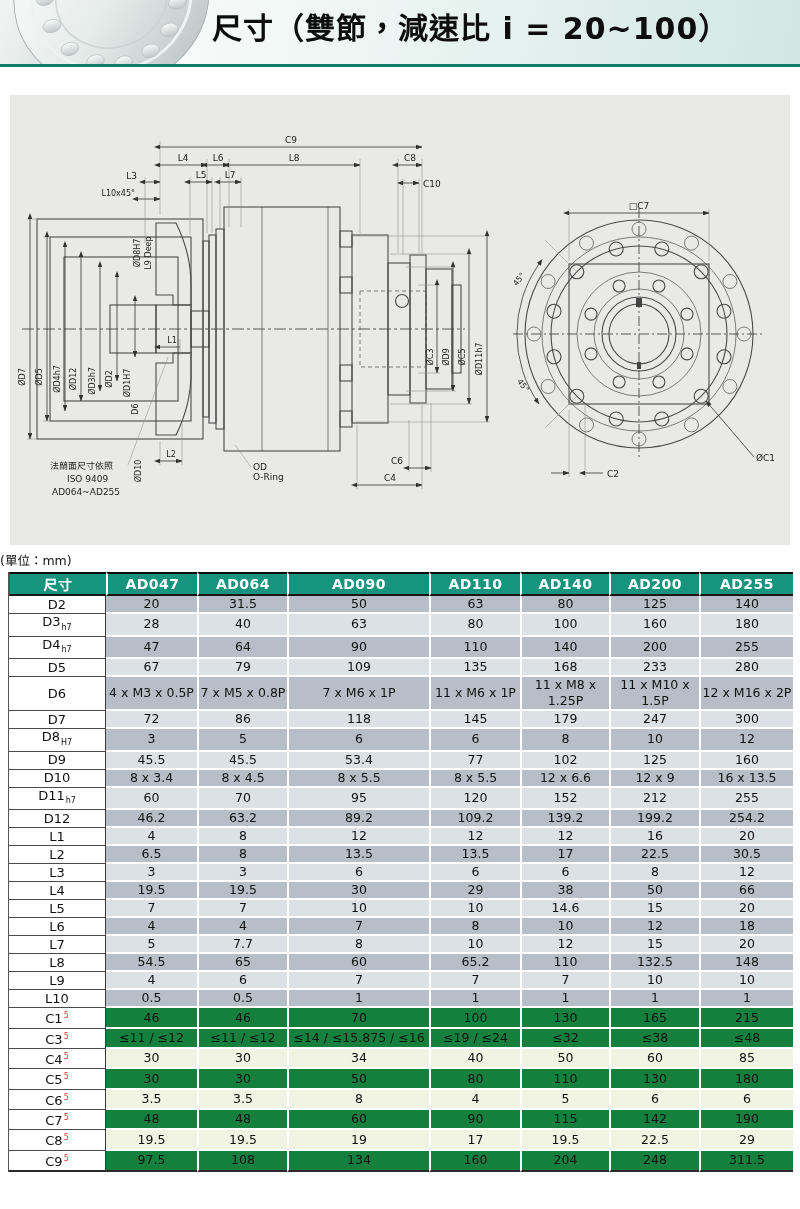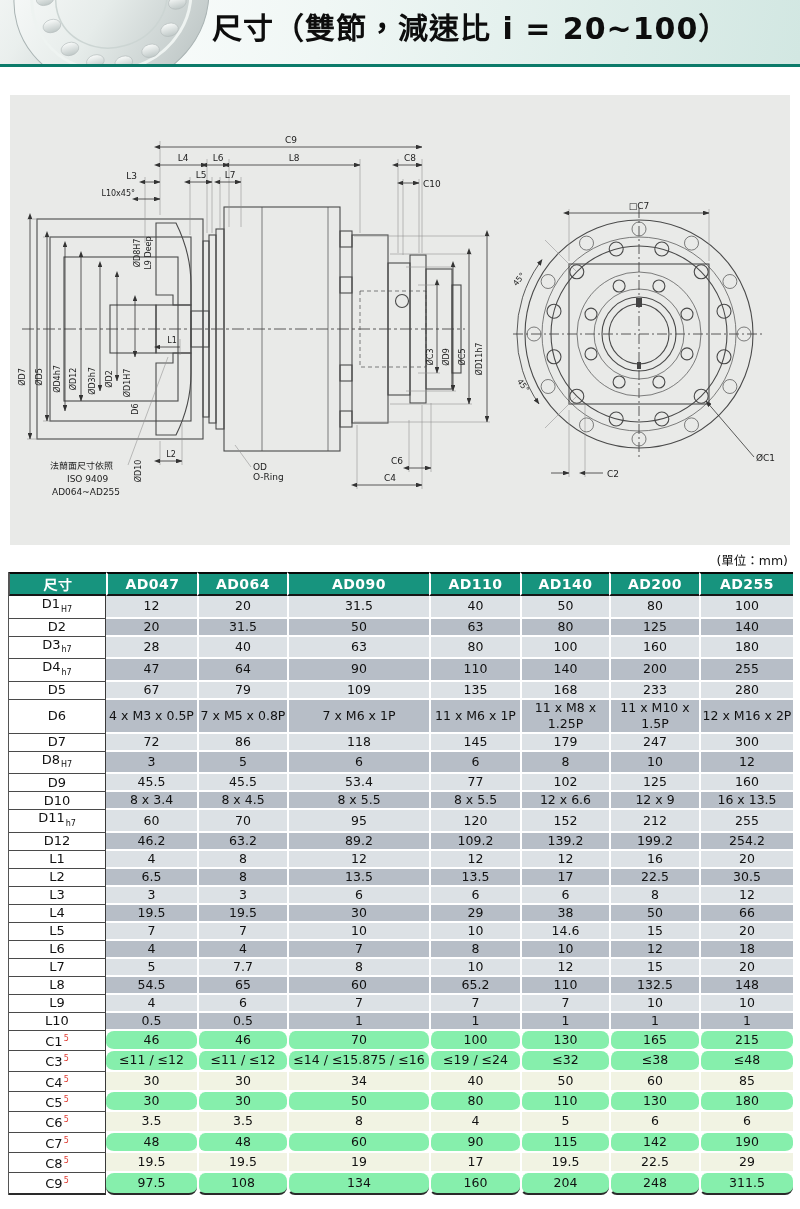--- a/index.html
+++ b/index.html
@@ -11,37 +11,37 @@
   .banner{position:relative;height:64px;overflow:hidden;
     background:linear-gradient(100deg,#ffffff 0%,#f0f7f5 40%,#d2e7e2 100%);}
   .banner .photo{position:absolute;left:0;top:0;}
   .page-title{position:absolute;left:212px;top:4px;margin:0;
     font-size:30px;font-weight:bold;letter-spacing:1px;color:#0d0d0d;white-space:nowrap;}
   .divider{height:3px;background:#0c7b6a;}
   
   .drawing-panel{margin:28px 10px 0 10px;background:#e9eae8;width:780px;height:450px;}
   .drawing-panel svg{display:block;}
   
-  .unit-note{margin:5px 12px 3px 0;text-align:right;font-size:12.5px;color:#111;}
+  .unit-note{margin:5px 12px 3px 0;font-size:12.5px;color:#111;}
   
   table.dim-table{width:784px;margin:0 8px;border-collapse:separate;border-spacing:0;
     table-layout:fixed;font-size:12.5px;border-left:1px solid #555;}
   .dim-table th{
     background:#17947e;color:#fff;font-weight:bold;font-size:14px;height:20px;
     border-top:2px solid #0a0a0a;border-bottom:2px solid #161616;border-left:2px solid #fff;
     padding:0;text-align:center;letter-spacing:.5px;margin-left:47px;}
   .dim-table th:first-child{border-left:1px solid #555;}
   .dim-table td{padding:0;text-align:center;height:16px;line-height:16px;}
   .dim-table td.label-cell{background:#fff;border-bottom:1px solid #4a4a4a;
     border-right:1.5px solid #3a3a3a;font-size:13px;}
   .dim-table td.data-cell{border-bottom:2px solid #fff;border-left:2px solid #fff;}
   .dim-table td.data-cell:nth-child(2){border-left:none;}
   .dim-table tr.shade-lt  td.data-cell{background:#dce1e5;}
   .dim-table tr.shade-dk  td.data-cell{background:#b7bec7;}
-  .dim-table tr.shade-cdk td.data-cell{background:#86efac;border-radius:8px;}
+  .dim-table tr.shade-cdk td.data-cell{background:#15803d;}
   .dim-table tr.shade-clt td.data-cell{background:#f1f3e3;}
   .dim-table tr:last-child td{border-bottom:2px solid #2a2a2a;}
   .dim-table sub{font-size:8px;margin-left:1px;}
   .dim-table sup.fn{color:#e0392f;font-size:8px;margin-left:1px;}
 </style>
 </head>
 <body>
 
 <div class="page">
 
@@ -326,30 +326,20 @@
           <th>AD047</th>
           <th>AD064</th>
           <th>AD090</th>
           <th>AD110</th>
           <th>AD140</th>
           <th>AD200</th>
           <th>AD255</th>
         </tr>
     </thead>
     <tbody>
-        <tr class="shade-lt">
-          <td class="label-cell"><span>D1</span><sub>H7</sub></td>
-          <td class="data-cell">12</td>
-          <td class="data-cell">20</td>
-          <td class="data-cell">31.5</td>
-          <td class="data-cell">40</td>
-          <td class="data-cell">50</td>
-          <td class="data-cell">80</td>
-          <td class="data-cell">100</td>
-        </tr>
         <tr class="shade-dk">
           <td class="label-cell"><span>D2</span></td>
           <td class="data-cell">20</td>
           <td class="data-cell">31.5</td>
           <td class="data-cell">50</td>
           <td class="data-cell">63</td>
           <td class="data-cell">80</td>
           <td class="data-cell">125</td>
           <td class="data-cell">140</td>
         </tr>

